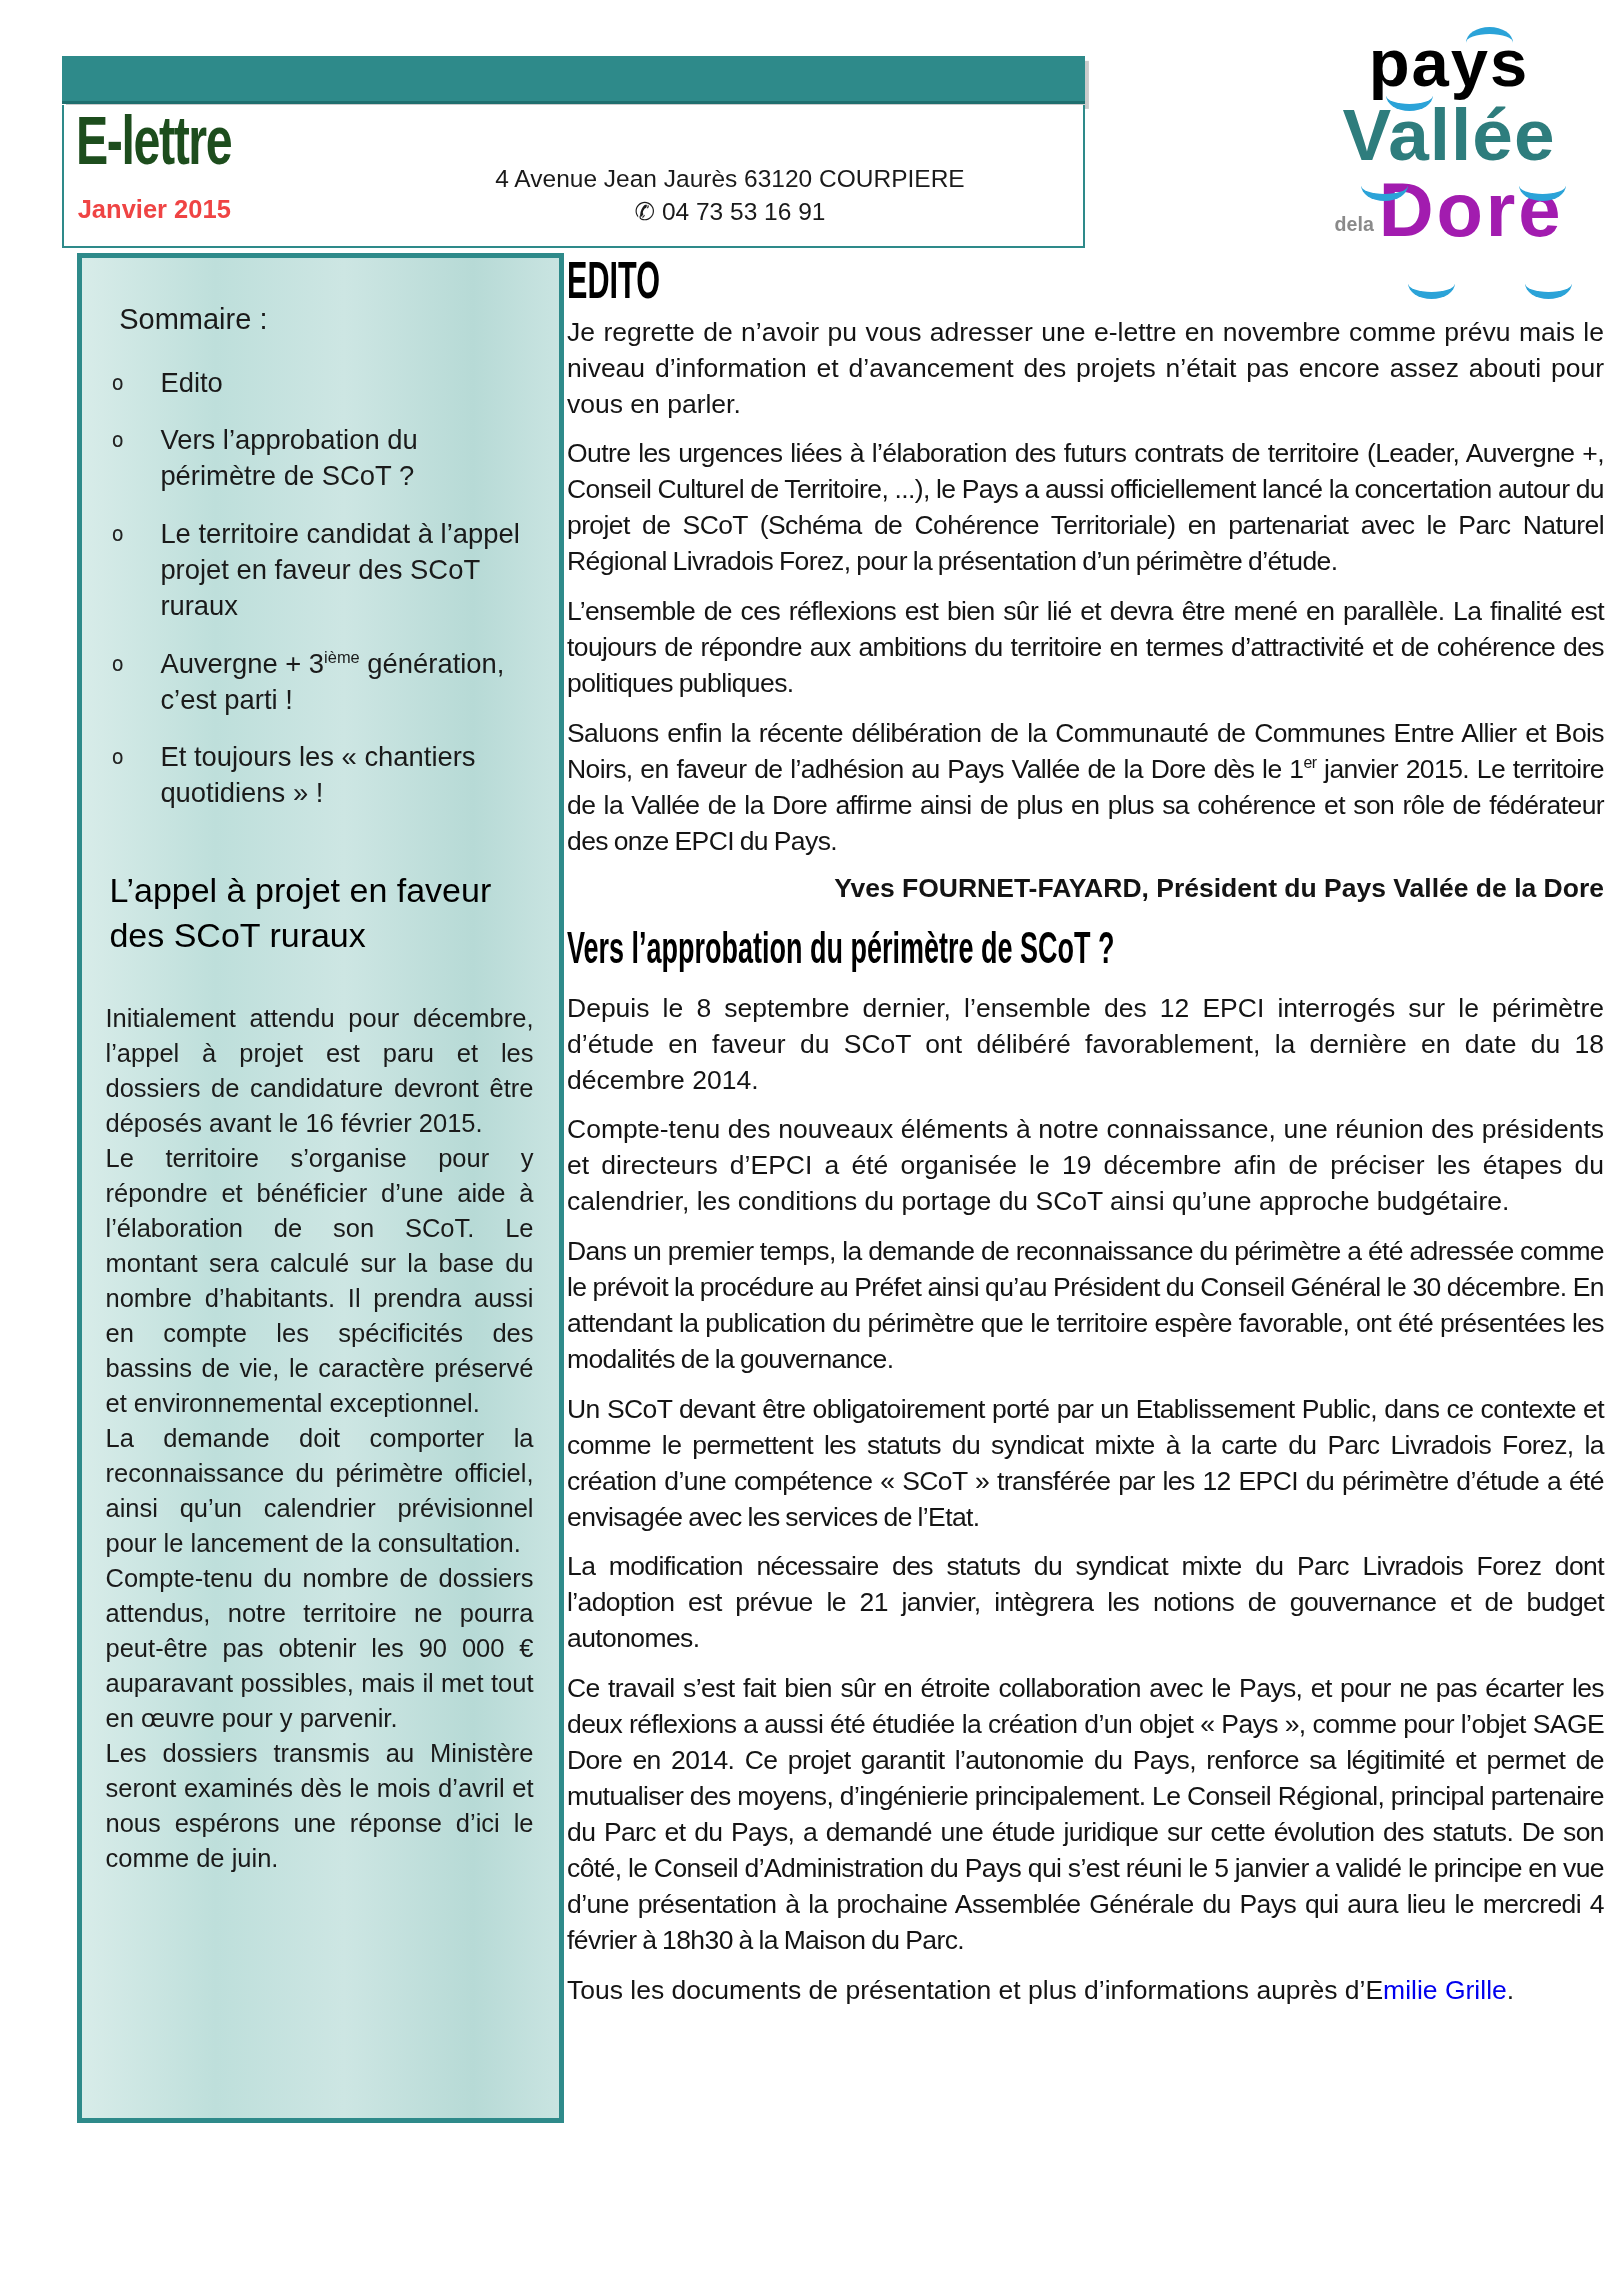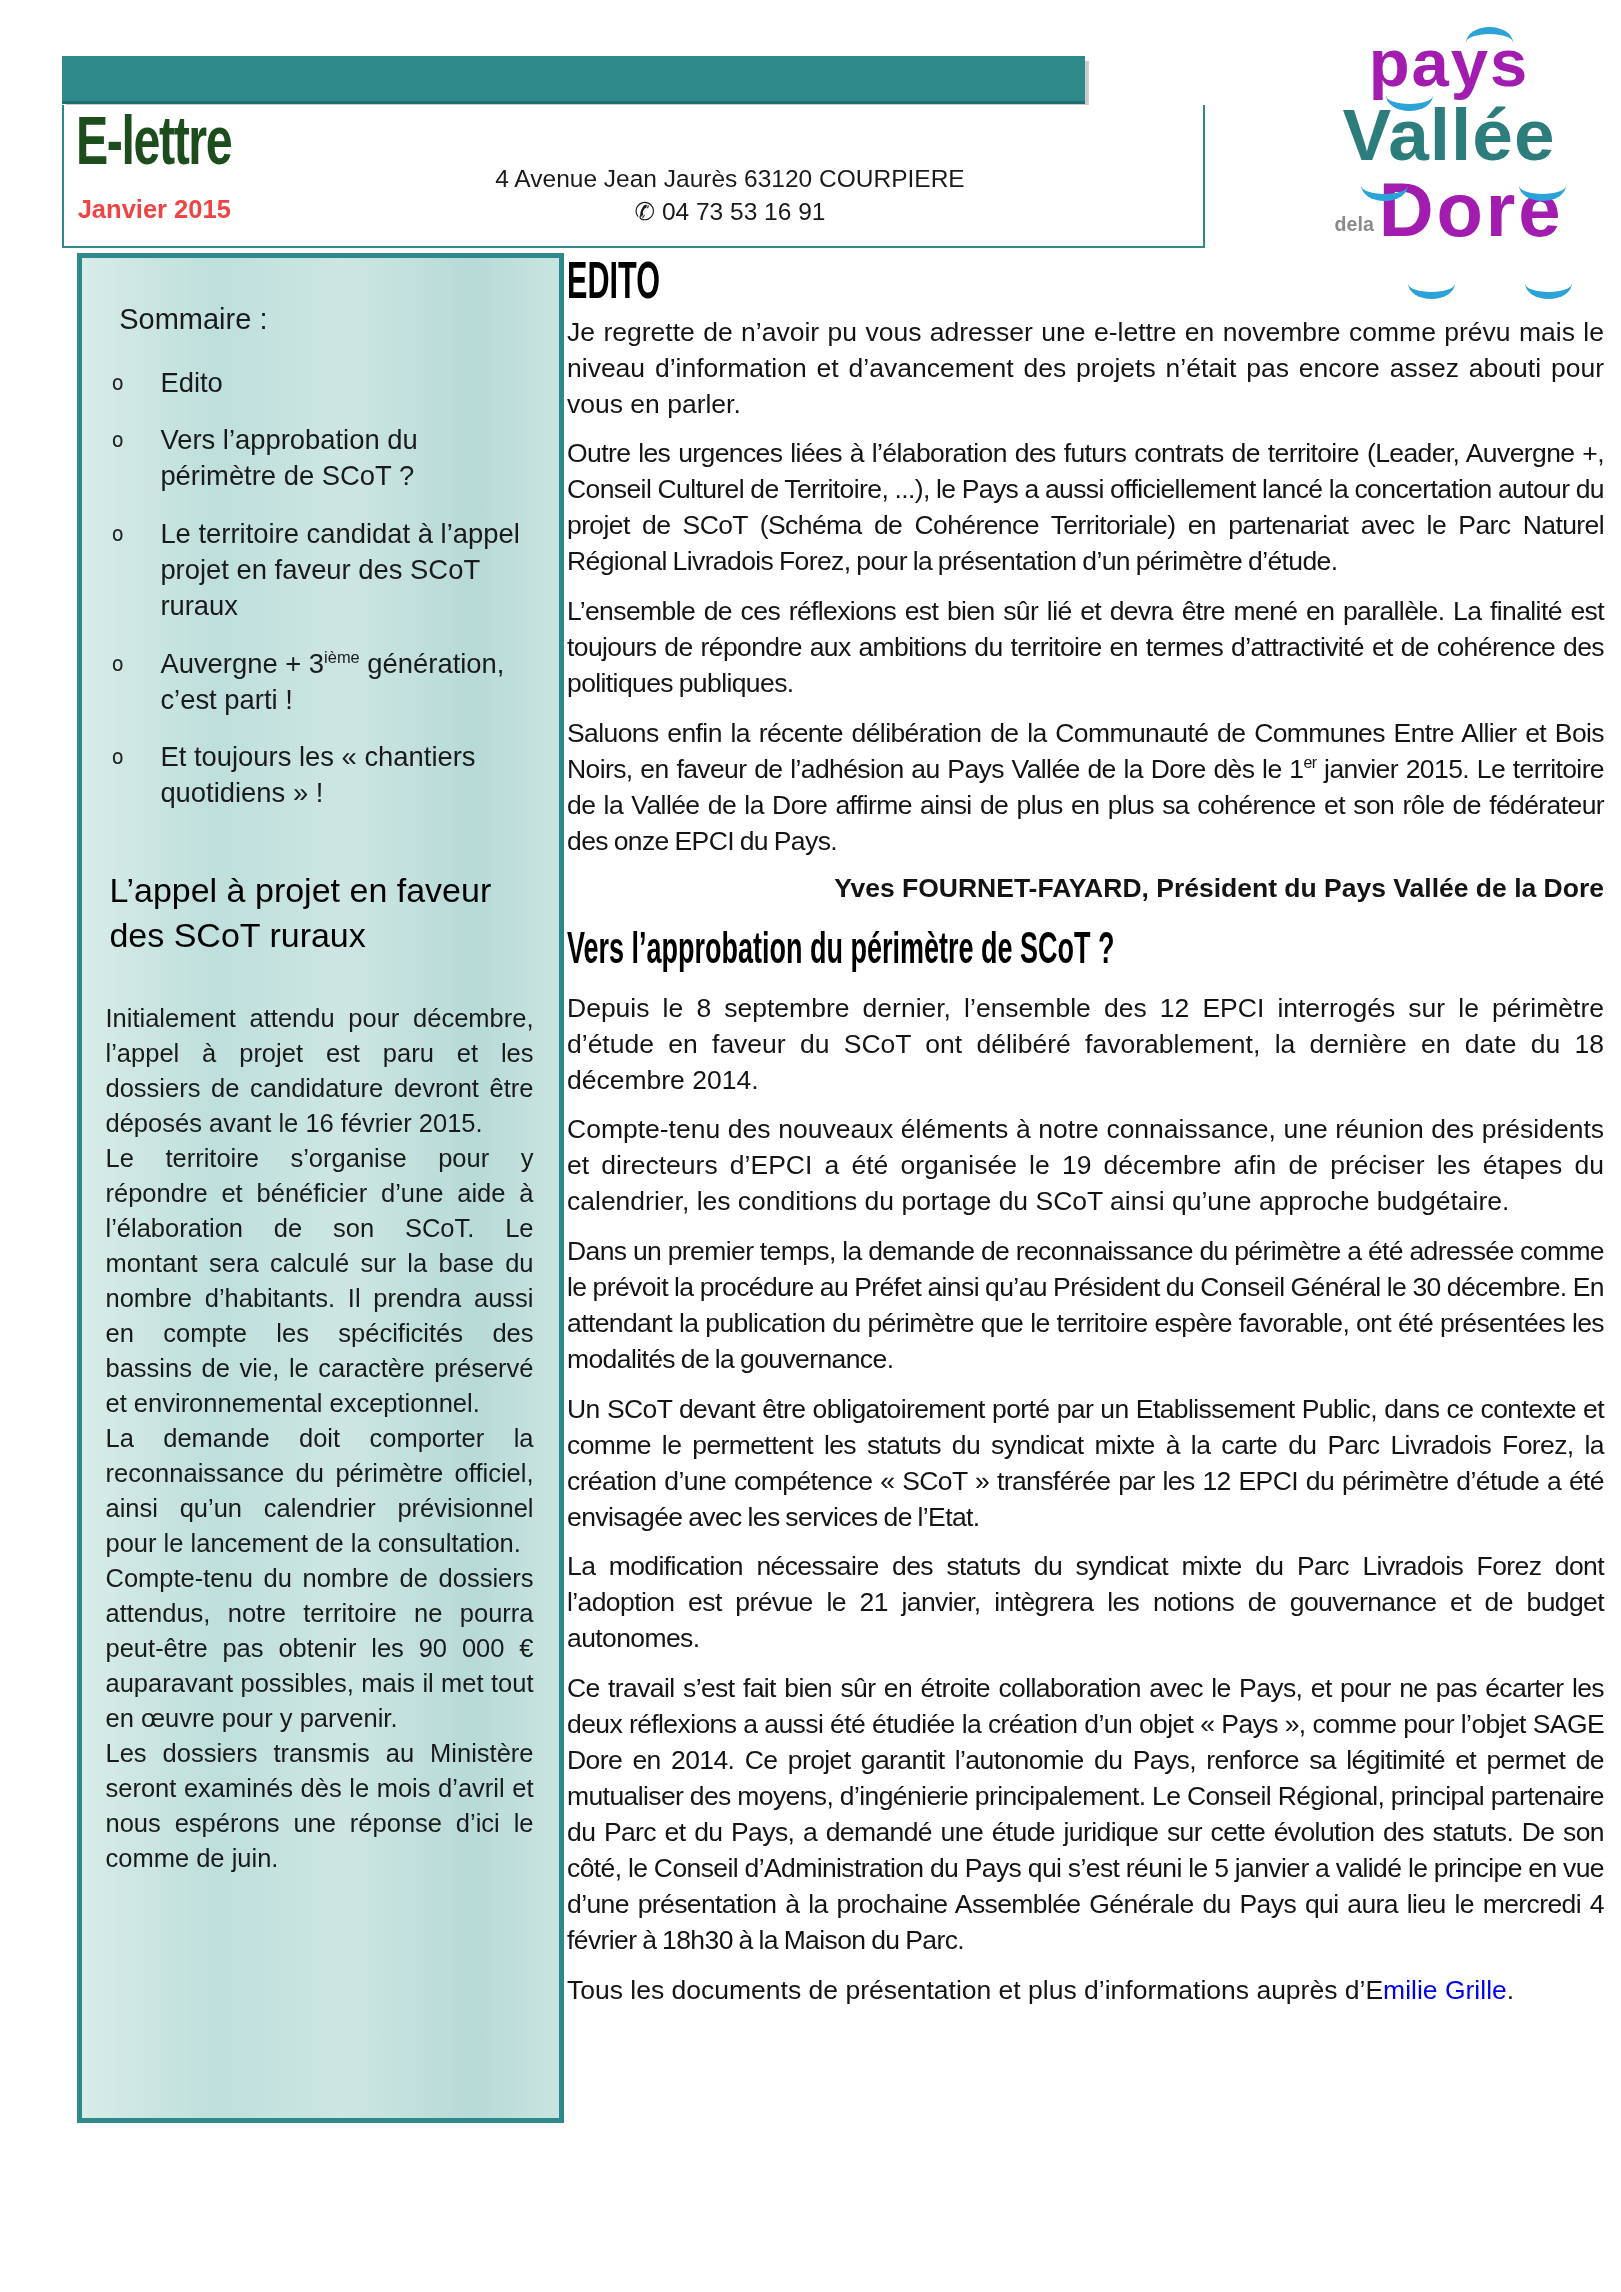--- a/index.html
+++ b/index.html
@@ -8,36 +8,36 @@
     font-family:"Liberation Sans", sans-serif;color:#141414;
     -webkit-font-smoothing:antialiased;
   }
   
   .top-bar{
     position:absolute;left:62px;top:56px;width:1023px;height:45px;
     background:#2e8a8a;border-bottom:3.9px solid #1f6f6f;
     box-shadow:3.9px 4.9px 0 rgba(140,140,140,.45);
   }
   .header-box{
-    position:absolute;left:62px;top:105px;width:1143px;height:143px;
+    position:absolute;left:62px;top:105px;width:1023px;height:143px;
     background:#ffffff;border:2.9px solid #2e8a8a;border-top:none;box-sizing:border-box;
   }
   .page-title{
     position:absolute;left:11.8px;top:-3.9px;
     font-size:69px;font-weight:900;color:#1d4d1d;letter-spacing:-2px;
     transform:scaleX(.70);transform-origin:0 0;white-space:nowrap;
   }
   .issue-date{position:absolute;left:13.7px;top:90px;font-size:25.5px;font-weight:bold;color:#ef4444;}
   .address-block{
     position:absolute;left:323px;top:57px;width:686px;text-align:center;
     font-size:24.5px;line-height:33px;color:#1a1a1a;
   }
   
   .logo{position:absolute;left:1292px;top:33px;width:314px;height:274px;}
-  .logo-r1{text-align:center;font-weight:bold;font-size:67px;line-height:59px;color:#a21caf;letter-spacing:2px;}
+  .logo-r1{text-align:center;font-weight:bold;font-size:67px;line-height:59px;color:#000000;letter-spacing:2px;}
   .logo-r2{text-align:center;font-weight:bold;font-size:73px;line-height:69px;color:#2e7d7d;letter-spacing:1px;margin-top:7.8px;}
   .logo-r3{display:flex;justify-content:center;align-items:flex-end;margin-top:9.8px;}
   .logo-small{display:flex;flex-direction:row;font-size:19.6px;line-height:18.6px;font-weight:bold;color:#8a8a8a;margin-right:4.9px;padding-bottom:5.9px;}
   .logo-word3{font-size:76px;line-height:61px;font-weight:bold;color:#a21caf;letter-spacing:2.9px;}
   .arc{position:absolute;width:47px;height:15.7px;border:0 solid #2ba3d8;}
   .arc-smile{border-bottom-width:7.8px;border-radius:0 0 23.5px 23.5px / 0 0 15.7px 15.7px;}
   .arc-hat{border-top-width:7.8px;border-radius:23.5px 23.5px 0 0 / 15.7px 15.7px 0 0;}
   
   .sidebar{
     position:absolute;left:77px;top:253px;width:487px;height:1870px;

